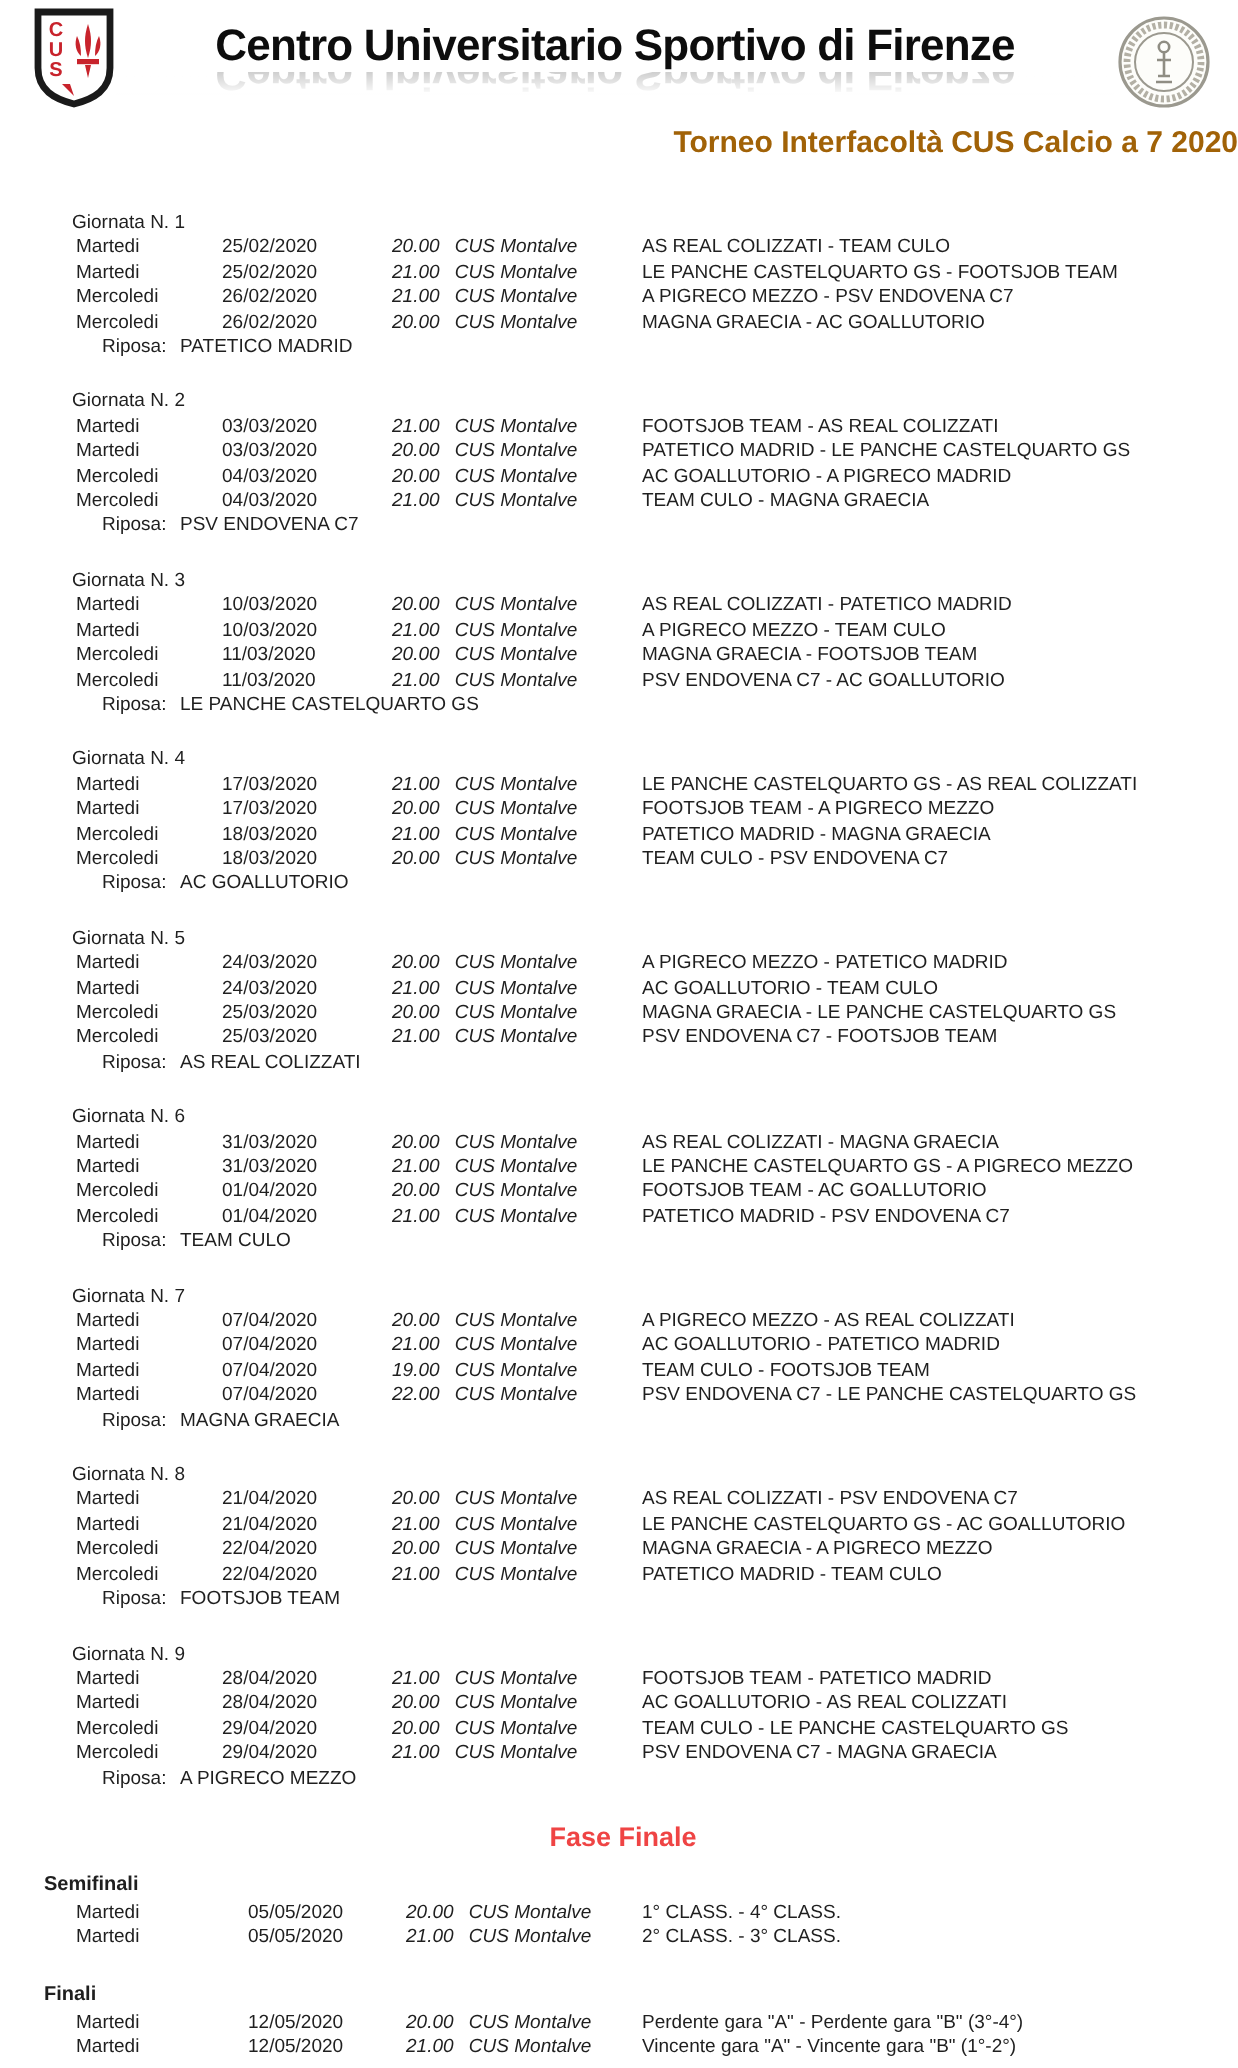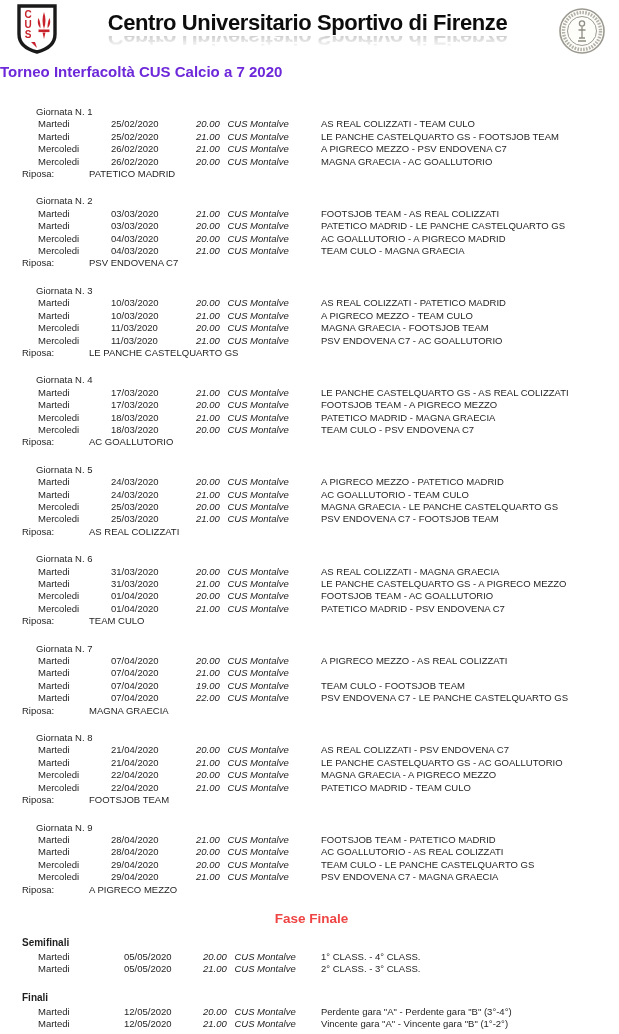--- a/index.html
+++ b/index.html
@@ -21,34 +21,34 @@
   .title-reflection { height:13px; overflow:hidden; position:relative; opacity:.30; }
   .title-reflection .flip {
     display:block; transform:scaleY(-1); transform-origin:50% 27%;
     font-size:22px; font-weight:bold; letter-spacing:-0.4px; line-height:26px;
     color:#0d0d0d; white-space:nowrap;
   }
   .title-reflection .fade {
     position:absolute; inset:0;
     background:linear-gradient(to bottom, rgba(255,255,255,.35) 0%, #fff 90%);
   }
-  .subtitle { text-align:left; font-size:15px; font-weight:bold; margin-top:7px; color:#6d28d9; }
+  .subtitle { text-align:right; font-size:15px; font-weight:bold; margin-top:7px; color:#a16207; }
 
   
   .content { padding:26px 18px 0 22px; }
   .round { margin-bottom:15px; }
   .round-title { font-size:9.5px; line-height:12.4px;margin-left:14px; }
   .match-row { display:flex; font-size:9.5px; line-height:12.4px; white-space:nowrap;padding-left:16px; }
   .col.day  { width:73px; }
   .col.date { width:85px; }
   .col.timevenue { width:125px;font-style:italic; }
   .col.timevenue .time { margin-right:5px; }
   .col.teams { flex:1 1 auto; }
   .riposa-row { display:flex; font-size:9.5px; line-height:12.4px; }
-  .riposa-row .riposa-label { width:67px; }
+  .riposa-row .riposa-label { width:39px;margin-left:29px; }
 
   
   .finale-title { text-align:center; font-size:13.5px; font-weight:bold; margin:4px 0 10px 0; color:#ef4444; }
   .final-group { margin-bottom:15px; }
   .final-group .group-title { font-size:10px; font-weight:bold; line-height:14px; margin-bottom:1px; }
   .finale .col.day  { width:86px; }
   .finale .col.date { width:79px; }
   .finale .col.timevenue { width:118px; }
 </style>
 </head>
@@ -400,20 +400,21 @@
     <span class="col teams">A PIGRECO MEZZO - AS REAL COLIZZATI</span>
   </div>
 
   <div class="match-row">
     <span class="col day">Martedi</span>
     <span class="col date">07/04/2020</span>
     <span class="col timevenue">
       <span class="time">21.00</span>
       <span class="venue">CUS Montalve</span>
     </span>
+    <span class="col teams">AC GOALLUTORIO - PATETICO MADRID</span>
   </div>
 
   <div class="match-row">
     <span class="col day">Martedi</span>
     <span class="col date">07/04/2020</span>
     <span class="col timevenue">
       <span class="time">19.00</span>
       <span class="venue">CUS Montalve</span>
     </span>
     <span class="col teams">TEAM CULO - FOOTSJOB TEAM</span>

